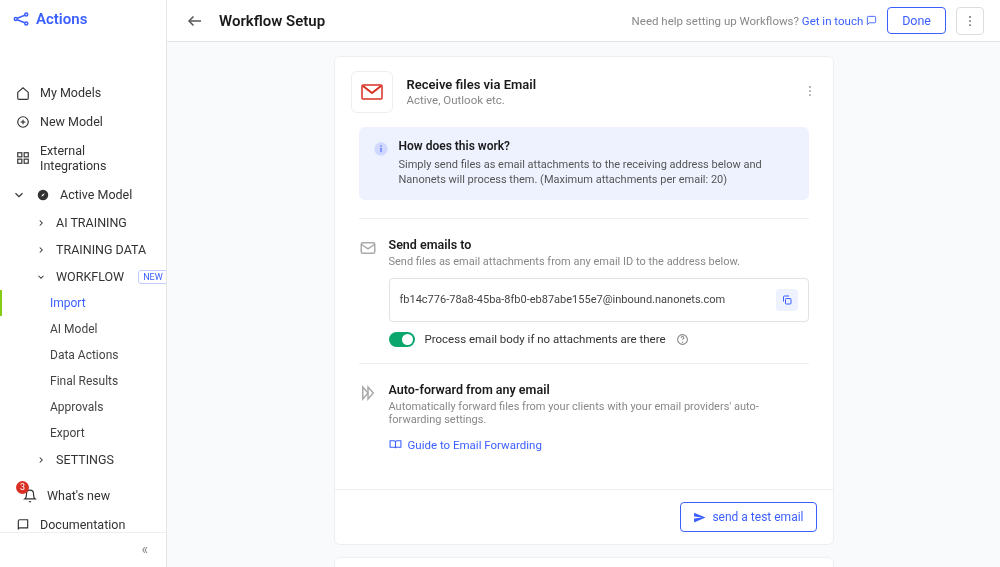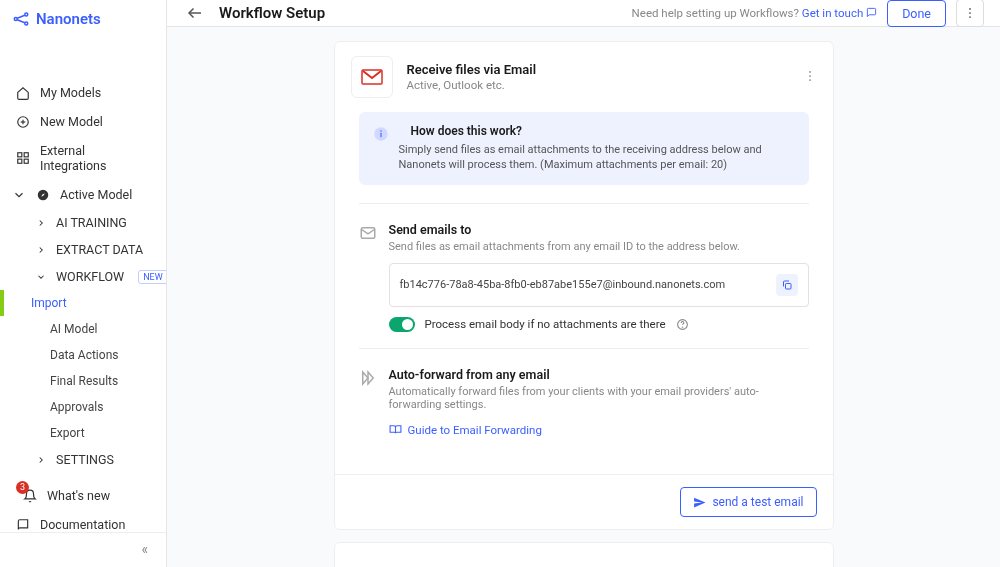--- a/index.html
+++ b/index.html
@@ -9,47 +9,47 @@
     .sidebar { width: 167px; border-right: 1px solid #e5e5e5; background: #fff; display: flex; flex-direction: column; }
     .brand { display: flex; align-items: center; gap: 6px; padding: 10px 12px; color: #3b5fff; font-weight: 600; font-size: 15px; }
     .brand-icon { width: 18px; height: 18px; color: #3b5fff; }
     .nav { flex: 1; overflow-y: auto; font-size: 12.5px; color: #333; margin-top: 40px; }
     .nav-item { display: flex; align-items: center; gap: 10px; padding: 7px 12px; cursor: pointer; }
     .nav-item svg { width: 14px; height: 14px; flex-shrink: 0; }
     .nav-item.level1-icon { padding-left: 16px; }
     .nav-sub { display: flex; align-items: center; gap: 10px; padding: 6px 12px 6px 36px; cursor: pointer; }
     .nav-sub svg { width: 10px; height: 10px; flex-shrink: 0; }
     .nav-leaf { padding: 6px 12px 6px 50px; cursor: pointer; font-size: 12px; color: #444; }
-    .nav-leaf.active { color: #3b5fff; border-left: 4px solid #84cc16; padding-left: 27px; }
+    .nav-leaf.active { color: #3b5fff; border-left: 2px solid #84cc16; padding-left: 48px; }
     .badge-new { font-size: 9px; color: #3b5fff; border: 1px solid #c0cdff; padding: 1px 4px; border-radius: 3px; margin-left: 4px; }
     .sidebar-bottom { padding: 4px 0 6px 0; border-top: 1px solid #eee; }
     .collapse-btn { display: flex; justify-content: flex-end; padding: 4px 18px; color: #888; cursor: pointer; font-size: 14px; }
     .notif-badge { background: #d93025; color: #fff; font-size: 9px; border-radius: 50%; width: 13px; height: 13px; display: inline-flex; align-items: center; justify-content: center; position: relative; margin-right: -6px; margin-top: -8px; }
     
     .main { flex: 1; display: flex; flex-direction: column; background: #f9fafb; height: 100%; }
-    .topbar { height: 27px; display: flex; align-items: center; padding: 0 16px; border-bottom: 1px solid #e5e5e5; background: #fff; }
+    .topbar { height: 42px; display: flex; align-items: center; padding: 0 16px; border-bottom: 1px solid #e5e5e5; background: #fff; }
     .back-btn { width: 24px; height: 24px; display: flex; align-items: center; justify-content: center; cursor: pointer; margin-right: 12px; color: #555; }
     .page-title { font-size: 15px; font-weight: 600; }
     .topbar-right { margin-left: auto; display: flex; align-items: center; gap: 10px; }
     .help-text { font-size: 11.5px; color: #888; }
     .help-link { color: #3b5fff; cursor: pointer; }
     .done-btn { border: 1px solid #3b5fff; color: #3b5fff; background: #fff; padding: 5px 14px; border-radius: 4px; font-size: 12.5px; cursor: pointer; }
     .kebab-btn { border: 1px solid #ddd; background: #fff; width: 28px; height: 28px; border-radius: 4px; display: flex; align-items: center; justify-content: center; cursor: pointer; color: #555; }
     
     .content { flex: 1; overflow-y: auto; padding: 14px 0; }
     .card { background: #fff; border: 1px solid #eee; border-radius: 6px; margin: 0 auto 12px auto; width: 500px; }
     .card-header { display: flex; align-items: center; padding: 14px 16px; gap: 14px; }
     .card-icon { width: 42px; height: 42px; border: 1px solid #eee; border-radius: 6px; display: flex; align-items: center; justify-content: center; }
     .card-header-text h3 { font-size: 13px; font-weight: 600; margin-bottom: 1px; }
     .card-header-text p { font-size: 11.5px; color: #888; }
     .card-kebab { margin-left: auto; color: #888; cursor: pointer; }
     .card-body { padding: 0 24px 18px 24px; }
     .info-box { background: #eef2ff; border-radius: 6px; padding: 12px 14px; display: flex; gap: 10px; margin-bottom: 18px; }
     .info-icon { width: 16px; height: 16px; flex-shrink: 0; margin-top: 2px; color: #5b74ff; }
-    .info-box h4 { font-size: 12px; font-weight: 600; margin-bottom: 4px; margin-left: 12px; }
+    .info-box h4 { font-size: 12px; font-weight: 600; margin-bottom: 4px; }
     .info-box p { font-size: 11px; color: #555; line-height: 1.4; }
     .sep { border-top: 1px solid #eee; margin: 0 0 18px 0; }
     .section { margin-bottom: 16px; }
     .section-row { display: flex; gap: 12px; align-items: flex-start; }
     .section-icon { width: 18px; height: 18px; color: #aaa; flex-shrink: 0; margin-top: 2px; }
     .section-body { flex: 1; }
     .section-body h4 { font-size: 12.5px; font-weight: 600; margin-bottom: 3px; }
     .section-body p { font-size: 11px; color: #888; margin-bottom: 10px; }
     .email-box { border: 1px solid #e2e2e2; border-radius: 4px; display: flex; align-items: center; padding: 10px 10px; font-size: 11px; color: #444; }
     .copy-btn { margin-left: auto; width: 22px; height: 22px; border-radius: 4px; background: #eef2ff; color: #3b5fff; display:flex; align-items:center; justify-content:center; cursor: pointer; }
@@ -68,21 +68,21 @@
 
   <div class="sidebar">
     <div class="brand">
       <svg class="brand-icon" viewBox="0 0 24 24" fill="none" stroke="currentColor" stroke-width="2">
           <circle cx="5" cy="12" r="2"></circle>
           <circle cx="19" cy="6" r="2"></circle>
           <circle cx="19" cy="18" r="2"></circle>
           <line x1="7" y1="11" x2="17" y2="7"></line>
           <line x1="7" y1="13" x2="17" y2="17"></line>
         </svg>
-      <span>Nanonets</span>
+      <span>Actions</span>
     </div>
 
     <div class="nav">
       <div class="nav-item level1-icon">
         <svg viewBox="0 0 24 24" fill="none" stroke="currentColor" stroke-width="2">
             <path d="M3 11l9-8 9 8v10a2 2 0 01-2 2H5a2 2 0 01-2-2V11z"></path>
           </svg>
         <span>My Models</span>
       </div>
       <div class="nav-item level1-icon">
@@ -117,21 +117,21 @@
       <div class="nav-sub">
         <svg viewBox="0 0 24 24" fill="none" stroke="currentColor" stroke-width="2.5">
             <polyline points="9 6 15 12 9 18"></polyline>
           </svg>
         <span>AI TRAINING</span>
       </div>
       <div class="nav-sub">
         <svg viewBox="0 0 24 24" fill="none" stroke="currentColor" stroke-width="2.5">
             <polyline points="9 6 15 12 9 18"></polyline>
           </svg>
-        <span>EXTRACT DATA</span>
+        <span>TRAINING DATA</span>
       </div>
       <div class="nav-sub">
         <svg viewBox="0 0 24 24" fill="none" stroke="currentColor" stroke-width="2.5">
             <polyline points="6 9 12 15 18 9"></polyline>
           </svg>
         <span>WORKFLOW</span>
         <span class="badge-new">NEW</span>
       </div>
 
       <div class="nav-leaf active"><span>Import</span></div>

